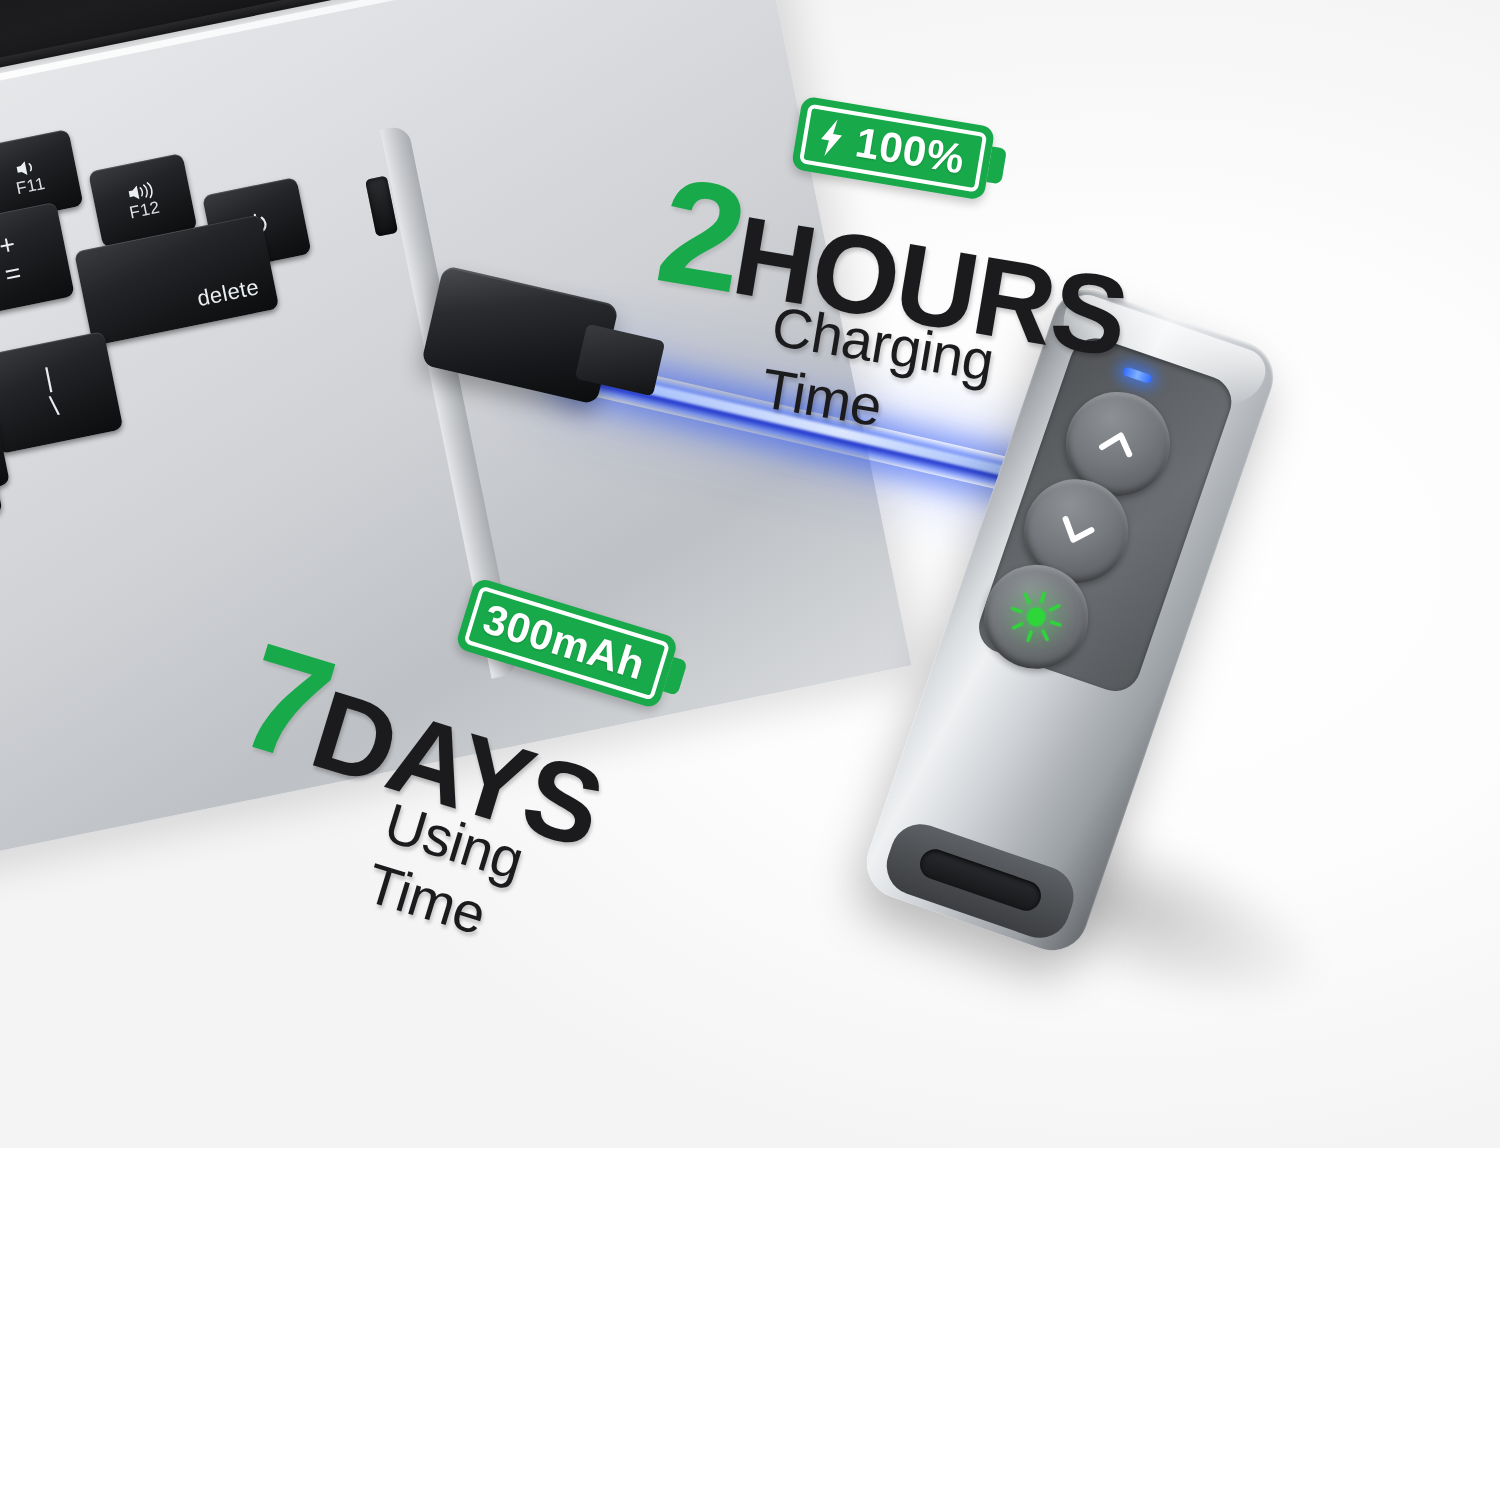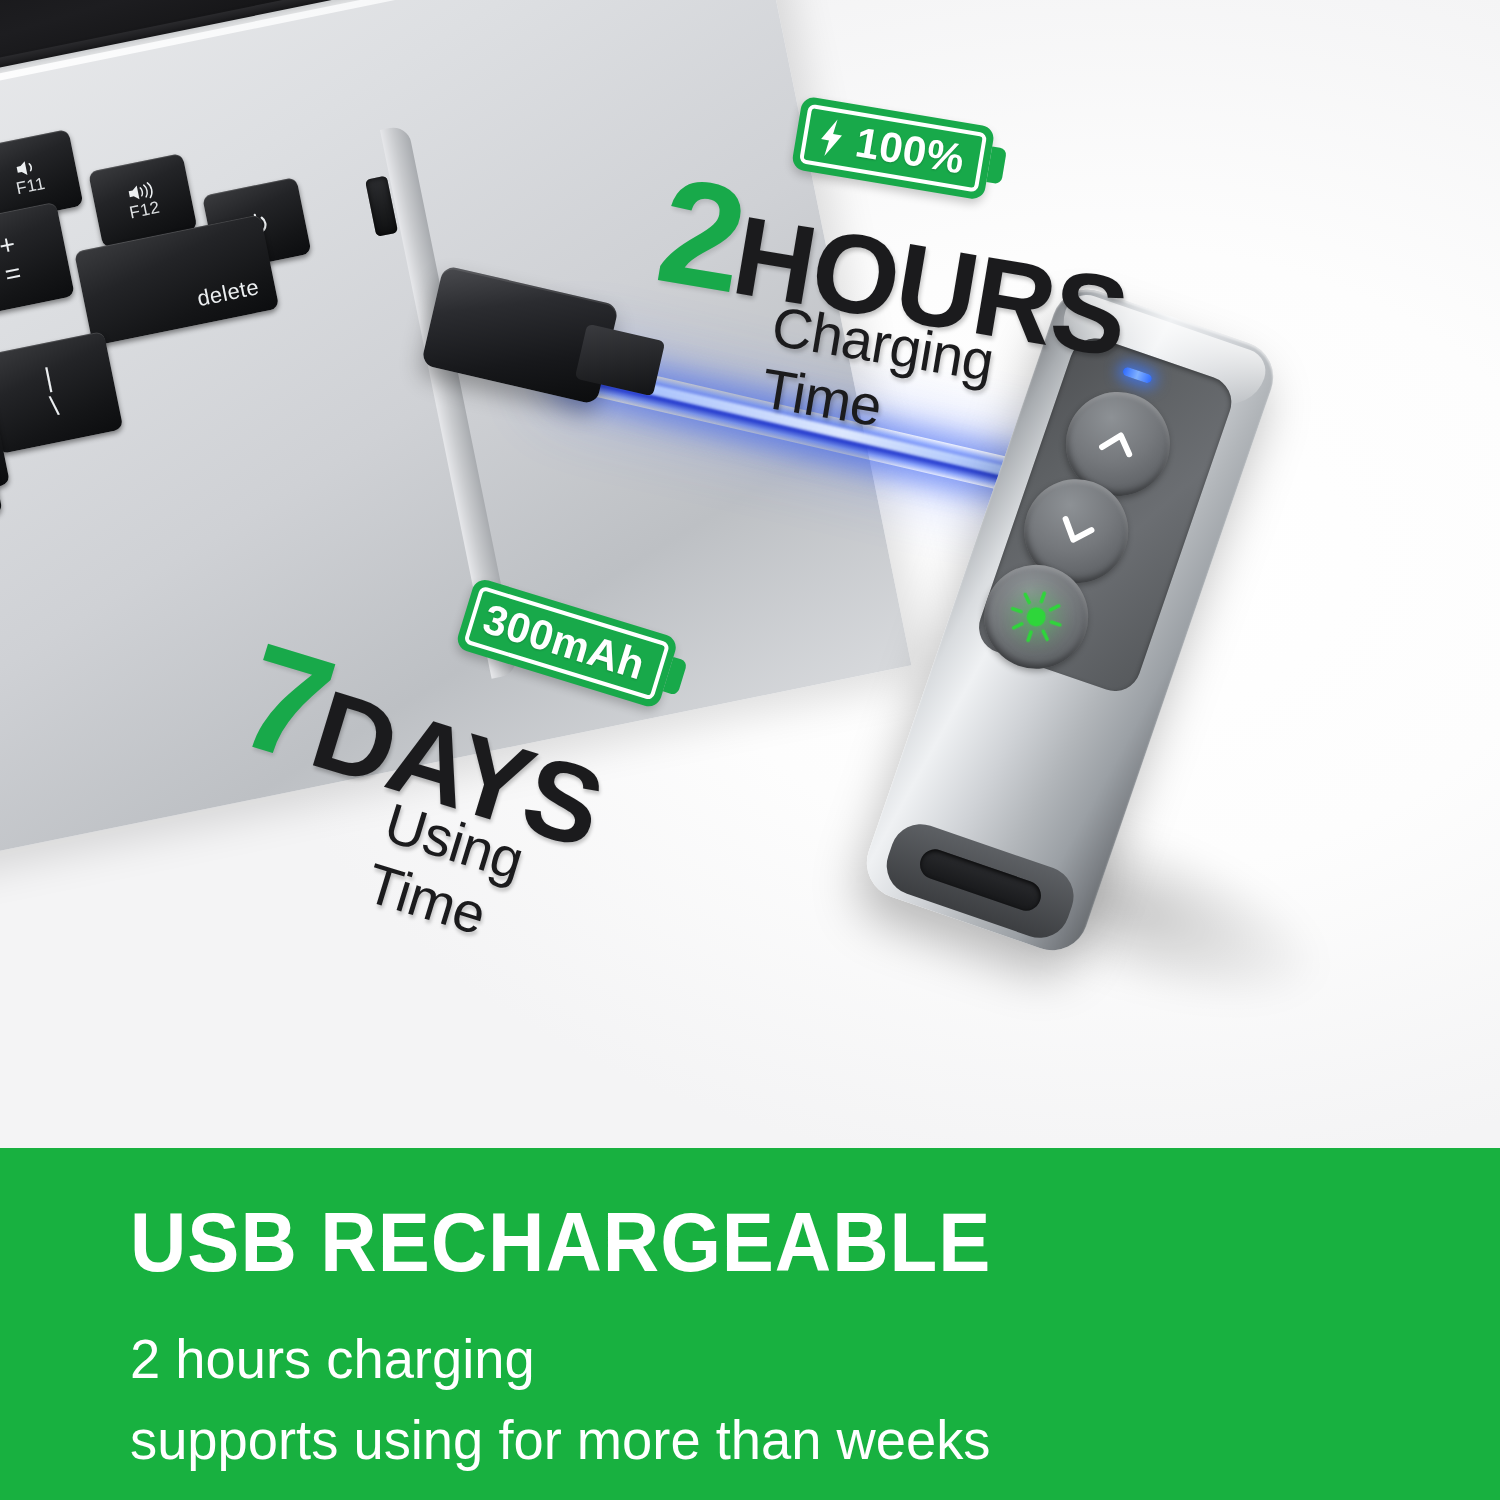--- a/index.html
+++ b/index.html
@@ -389,19 +389,14 @@
         <span class="word">DAYS</span>
       </div>
       <div class="sub">
         <div>Using</div>
         <div>Time</div>
       </div>
     </div>
 
   </div>
 
-  <div class="banner">
-    <div class="banner-title">USB RECHARGEABLE</div>
-    <div class="banner-line first">2 hours charging</div>
-    <div class="banner-line">supports using for more than weeks</div>
-  </div>
 
 </div>
 
 </body></html>

